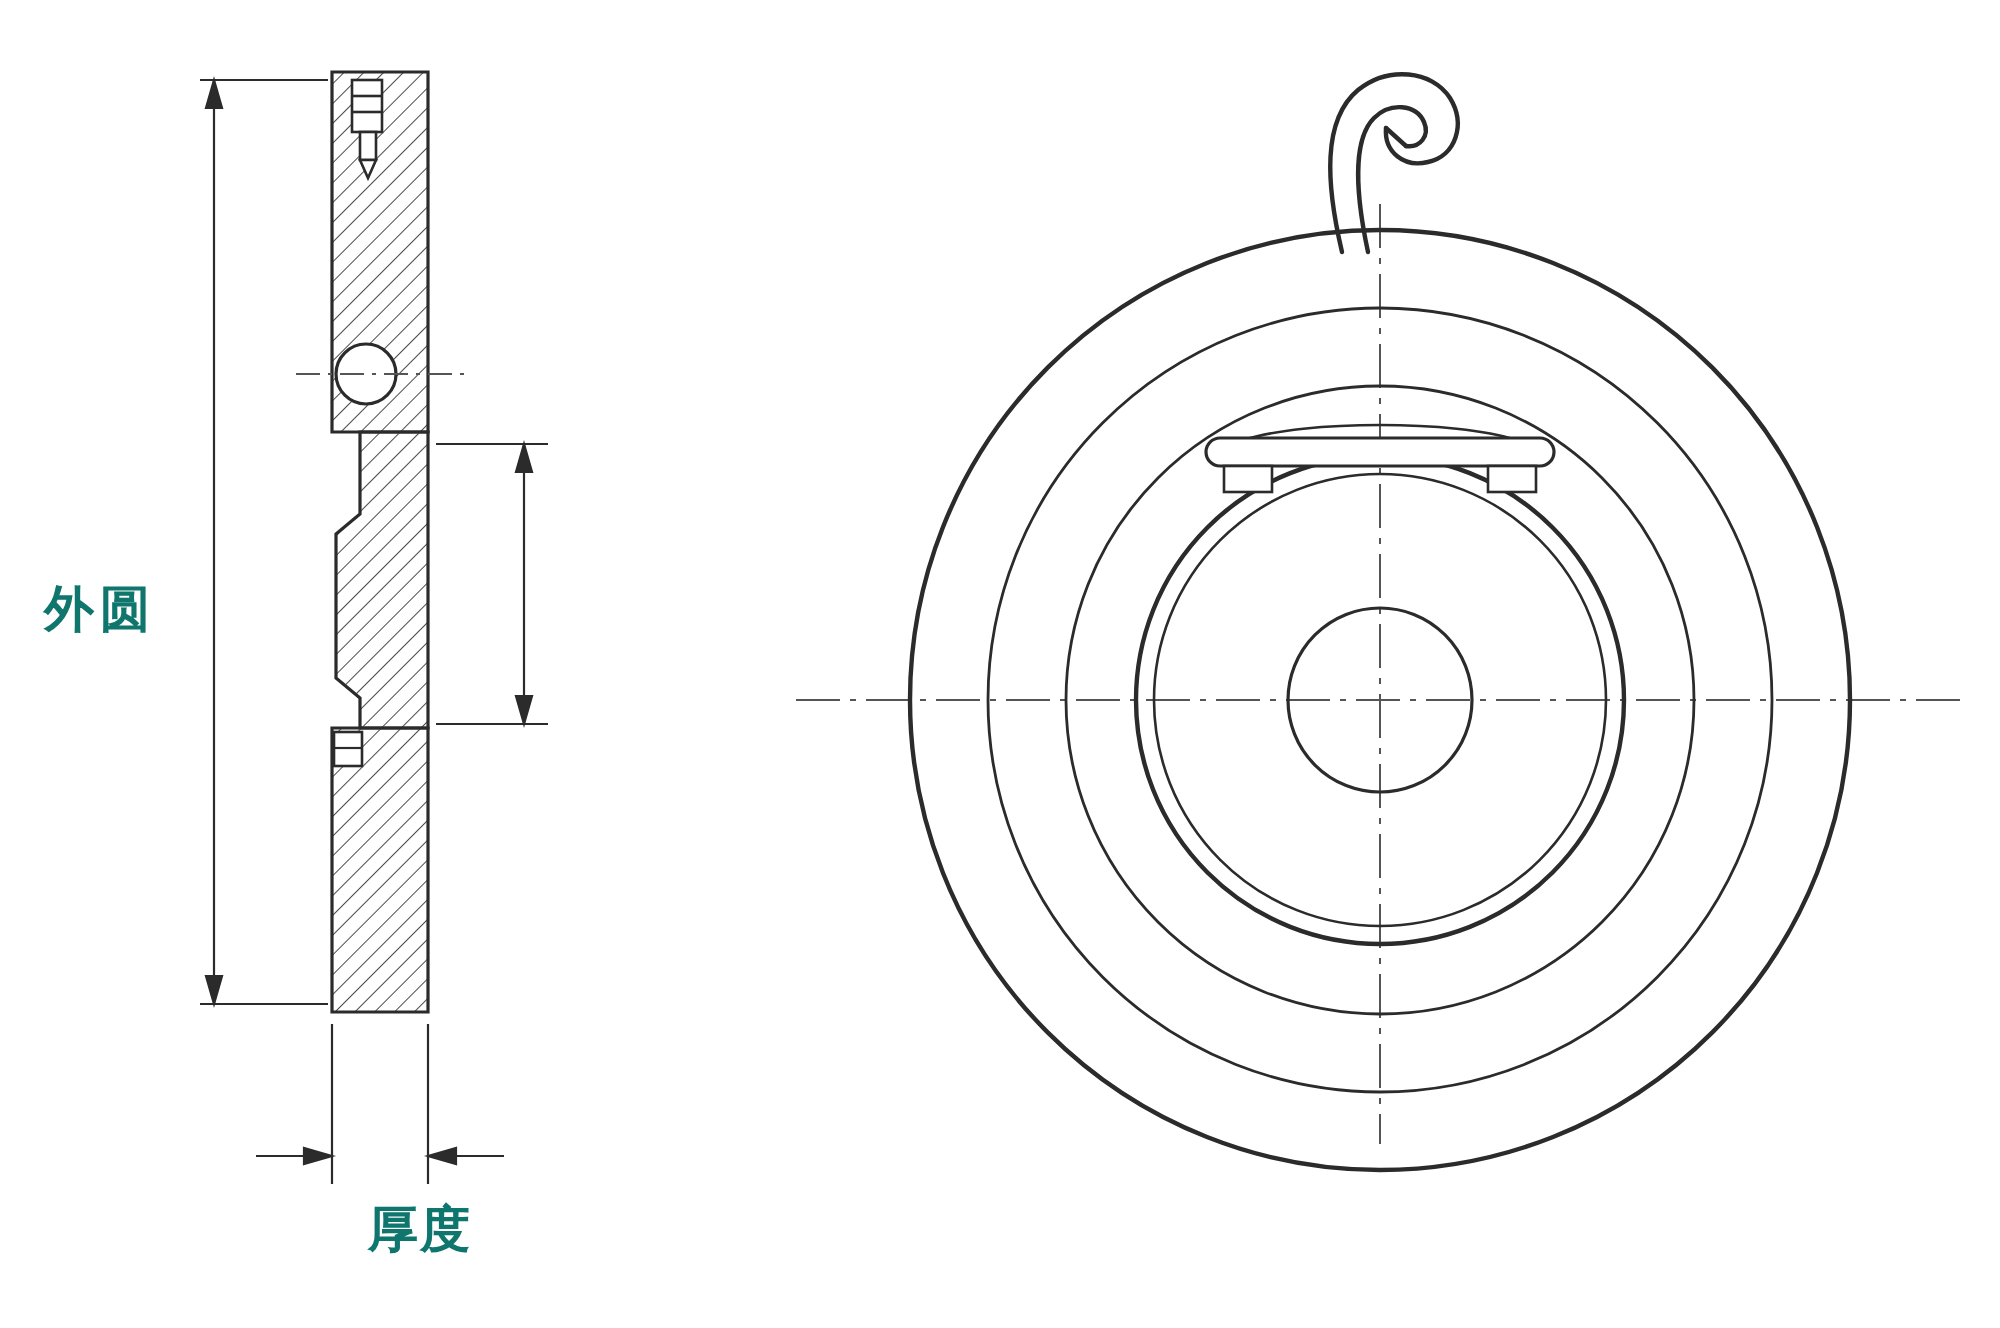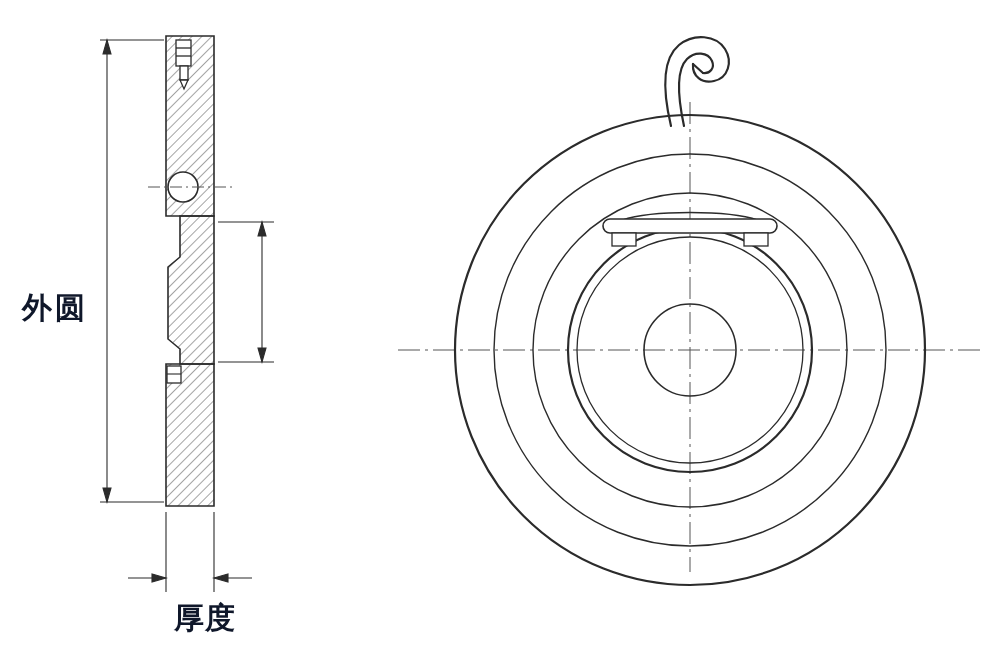--- a/index.html
+++ b/index.html
@@ -15,23 +15,23 @@
     overflow: hidden;
     font-family: "DejaVu Sans", sans-serif;
   }
   .canvas svg {
     position: absolute;
     left: 0;
     top: 0;
   }
   .dim-label {
     position: absolute;
-    font-size: 30px;
+    font-size: 25px;
     font-weight: 700;
-    color: #0f172a;
+    color: #0f766e;
     letter-spacing: 3px;
     white-space: nowrap;
     user-select: none;
   }
   #label-outer    { left: 22px;  top: 288px; }
   #label-inner    { left: 280px; top: 286px; }
   #label-thick    { left: 150px; top: 598px; width: 86px; text-align: right; letter-spacing: 1px; }
 </style>
 </head>
 <body>

